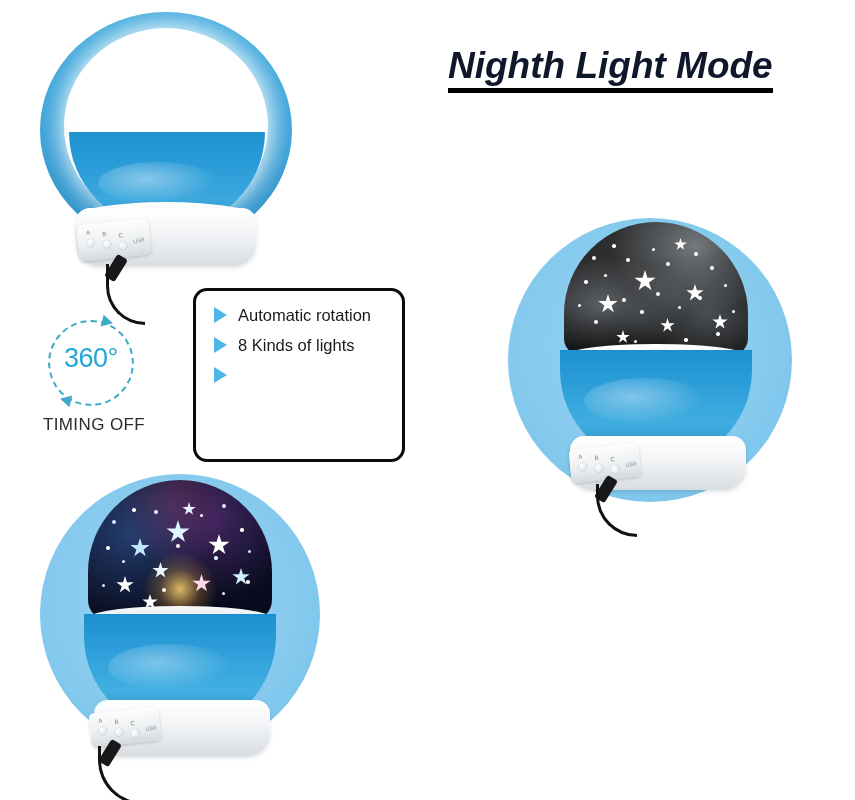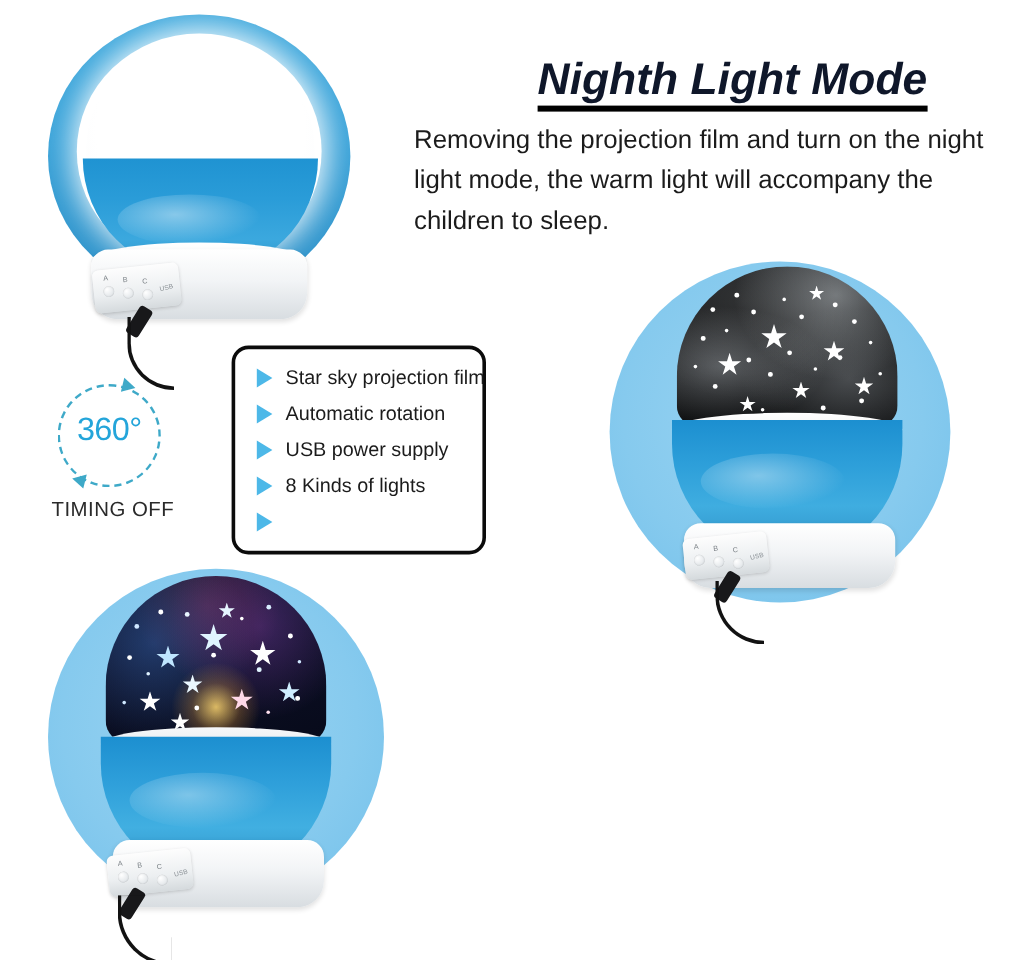--- a/index.html
+++ b/index.html
@@ -344,25 +344,20 @@
       <div class="btn-letter" style="left:25px; top:8px;">B</div>
       <div class="btn-letter" style="left:41px; top:11px;">C</div>
       <div class="usb-letter" style="left:55px; top:18px;">USB</div>
     </div>
     <div class="plug" id="ln-plug"></div>
     <div class="cable" id="ln-cable"></div>
   </div>
 
   <div class="mode-heading" id="night-heading">
     <span class="hd-text">Nighth Light Mode</span>
-  </div>
-  <div class="mode-body" id="night-body">
-    <div>Removing the projection film and turn on the night</div>
-    <div>light mode, the warm light will accompany the</div>
-    <div>children to sleep.</div>
   </div>
 
   <div class="lamp" id="lamp-star">
     <div class="halo" id="ls-halo"></div>
     <div id="ls-dome">
       <div class="star" style="left:70px;  top:48px;  width:22px; height:22px; clip-path:polygon(50% 0%,61% 35%,98% 35%,68% 57%,79% 91%,50% 70%,21% 91%,32% 57%,2% 35%,39% 35%);"></div>
       <div class="star" style="left:34px;  top:72px;  width:20px; height:20px; clip-path:polygon(50% 0%,61% 35%,98% 35%,68% 57%,79% 91%,50% 70%,21% 91%,32% 57%,2% 35%,39% 35%);"></div>
       <div class="star" style="left:122px; top:62px;  width:18px; height:18px; clip-path:polygon(50% 0%,61% 35%,98% 35%,68% 57%,79% 91%,50% 70%,21% 91%,32% 57%,2% 35%,39% 35%);"></div>
       <div class="star" style="left:96px;  top:96px;  width:15px; height:15px; clip-path:polygon(50% 0%,61% 35%,98% 35%,68% 57%,79% 91%,50% 70%,21% 91%,32% 57%,2% 35%,39% 35%);"></div>
       <div class="star" style="left:148px; top:92px;  width:16px; height:16px; clip-path:polygon(50% 0%,61% 35%,98% 35%,68% 57%,79% 91%,50% 70%,21% 91%,32% 57%,2% 35%,39% 35%);"></div>
@@ -411,29 +406,21 @@
     <div id="badge-circle"></div>
     <div class="badge-arrow" id="badge-arrow-tr"></div>
     <div class="badge-arrow" id="badge-arrow-bl"></div>
     <div id="badge-360-text">360°</div>
     <div id="timing-off">TIMING OFF</div>
   </div>
 
   <div id="feature-box">
     <div class="feature-item">
       <span class="tri"></span>
-      <span class="feature-label">Star sky projection film</span>
-    </div>
-    <div class="feature-item">
-      <span class="tri"></span>
       <span class="feature-label">Automatic rotation</span>
-    </div>
-    <div class="feature-item">
-      <span class="tri"></span>
-      <span class="feature-label">USB power supply</span>
     </div>
     <div class="feature-item">
       <span class="tri"></span>
       <span class="feature-label">8 Kinds of lights</span>
     </div>
     <div class="feature-item">
       <span class="tri"></span>
     </div>
   </div>
 

